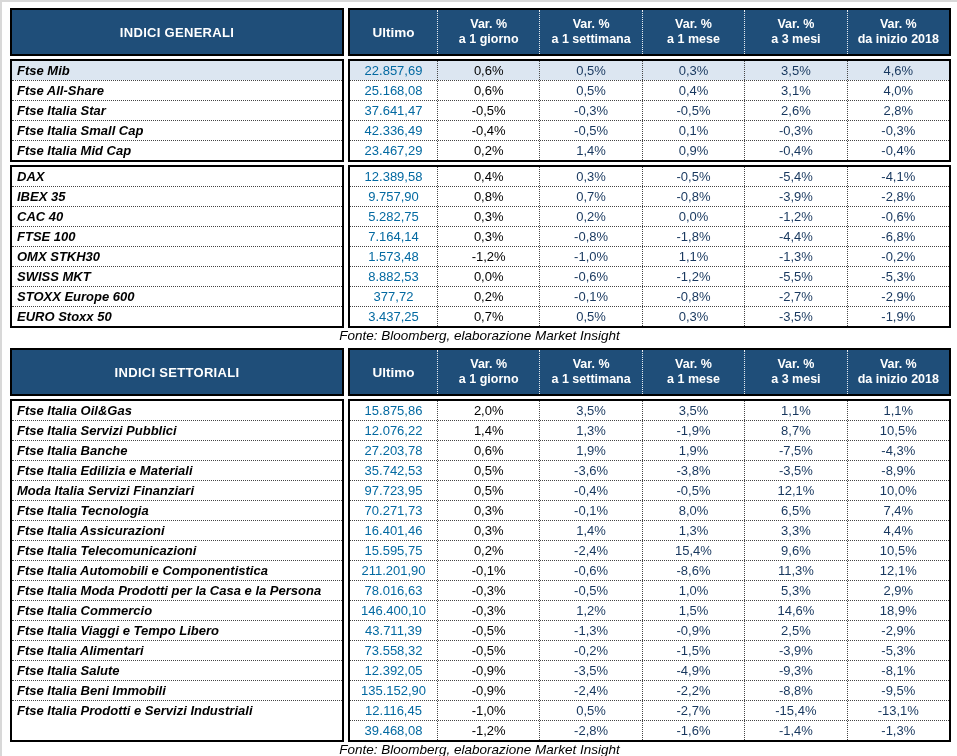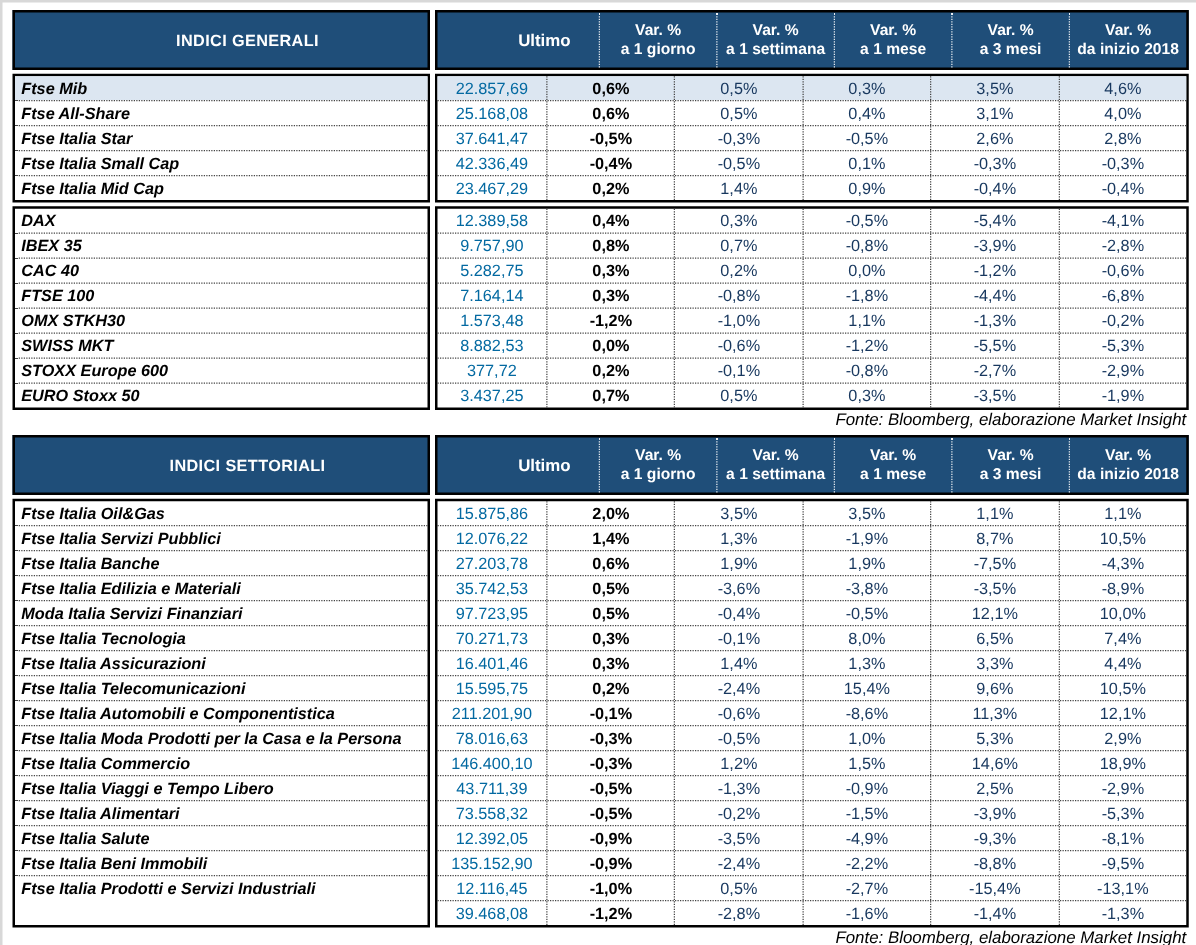--- a/index.html
+++ b/index.html
@@ -10,21 +10,21 @@
     border-top: 2px solid #d8d8d8; border-left: 2px solid #d8d8d8;
     background: #fff; overflow: hidden;
   }
   .grid {
     display: grid;
     grid-template-columns: 334px 603px;
     column-gap: 4px; row-gap: 3px;
   }
   .box { border: 2px solid #000; box-sizing: border-box; background: #fff; }
   
-  .name-hdr, .vals-hdr { background: var(--header-bg); color: var(--header-text); height: 48px; padding-left: 42px; }
+  .name-hdr, .vals-hdr { background: var(--header-bg); color: var(--header-text); height: 48px; }
   .name-hdr {
     display: flex; align-items: center; justify-content: center;
     font-weight: bold; font-size: 13px; letter-spacing: .3px;
   }
   .vals-hdr { display: grid; grid-template-columns: 87px repeat(5, 1fr); }
   .hcell {
     display: flex; flex-direction: column; align-items: center; justify-content: center;
     font-weight: bold; font-size: 12.5px; line-height: 15px; text-align: center;
   }
   .hcell + .hcell { border-left: 1px dotted rgba(255,255,255,.9); }
@@ -33,26 +33,26 @@
   .nrow {
     height: 19px; line-height: 19px;
     font-weight: bold; font-style: italic; font-size: 13px;
     padding-left: 5px; white-space: nowrap; overflow: hidden; color: #000;
   }
   .vrow { display: grid; grid-template-columns: 87px repeat(5, 1fr); height: 19px; line-height: 19px; }
   .nrow + .nrow, .vrow + .vrow { border-top: 1px dotted #444; }
   .c { text-align: center; font-size: 13px; color: var(--val-color); overflow: hidden; }
   .c + .c { border-left: 1px dotted #444; }
   .c.ult { color: #0369a1; }
-  .c.b1 { font-weight: bold; color: #000; }
+  .c.b1 { font-weight: normal; color: #000; }
   .hl { background: var(--hl-bg); }
   
   .source {
     height: 16px; line-height: 15px; margin: 0 0 4px 0;
-    font-size: 13.5px; font-style: italic; text-align: right; color: #000;
+    font-size: 13.5px; font-style: italic; text-align: center; color: #000;
   }
   .fin-table { margin: 0; }
 </style>
 </head>
 <body>
 
 <div class="page">
 
   <section class="fin-table">
     <div class="grid">

